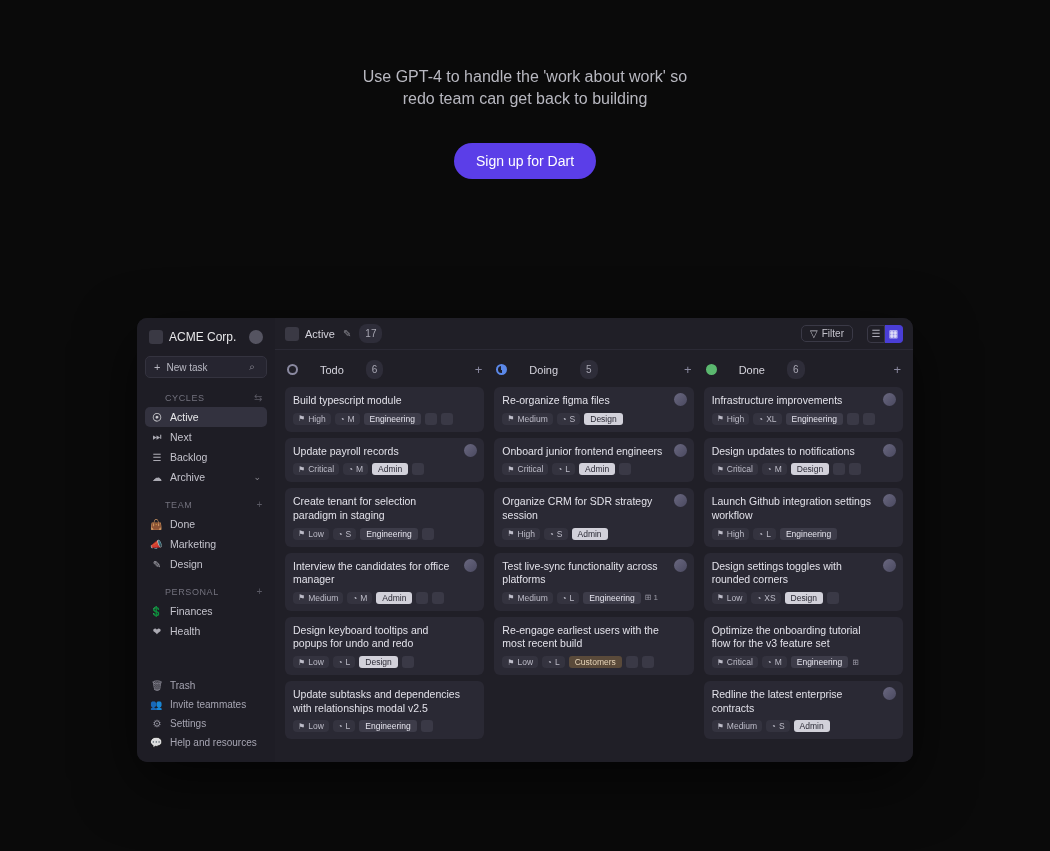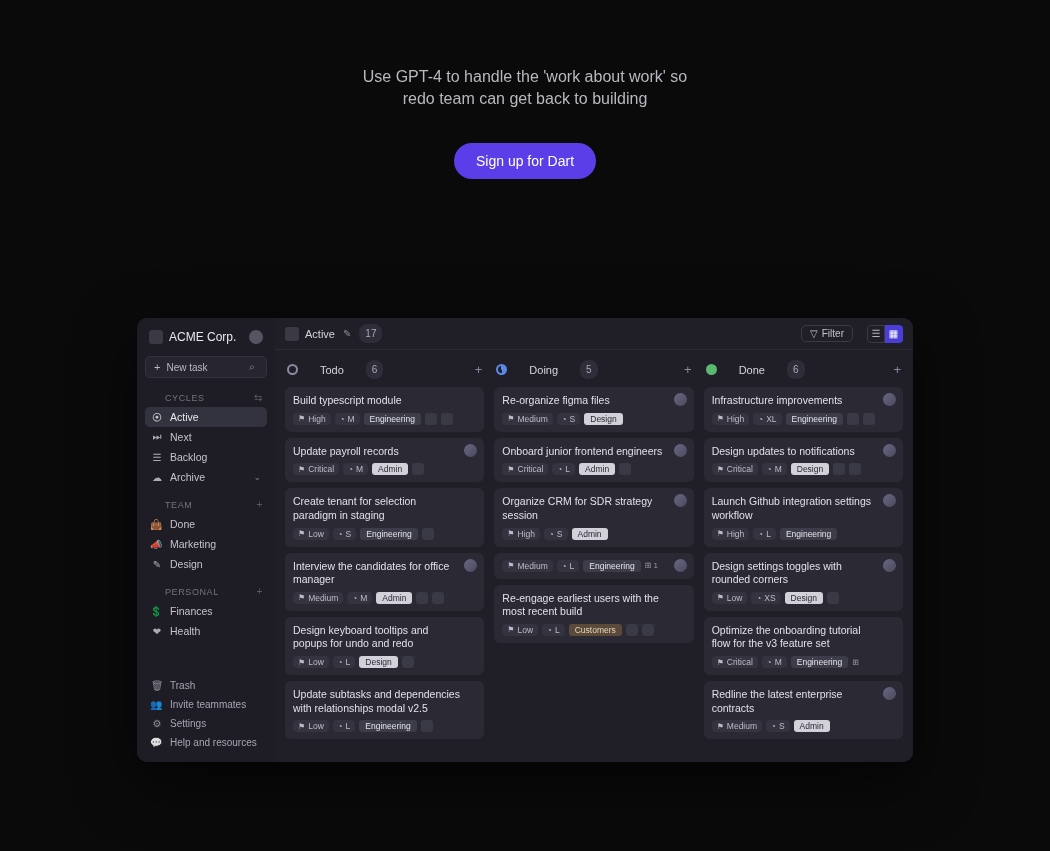--- a/index.html
+++ b/index.html
@@ -334,20 +334,21 @@
               <div class="title">Organize CRM for SDR strategy session</div>
        <div class="meta">
          <span class="chip"><span class="flag">⚑</span>High</span>
          <span class="chip size"><span class="sz-icon"></span> S</span>
          <span class="tag light">Admin</span>
 
        </div>
             </div>
             <div class="card">
               <span class="avatar"></span>
+              <div class="title">Test live-sync functionality across platforms</div>
        <div class="meta">
          <span class="chip"><span class="flag">⚑</span>Medium</span>
          <span class="chip size"><span class="sz-icon"></span> L</span>
          <span class="tag ">Engineering</span>
          <span class="mini-txt">⊞ 1</span>
        </div>
             </div>
             <div class="card">
               <div class="title">Re-engage earliest users with the most recent build</div>
        <div class="meta">

